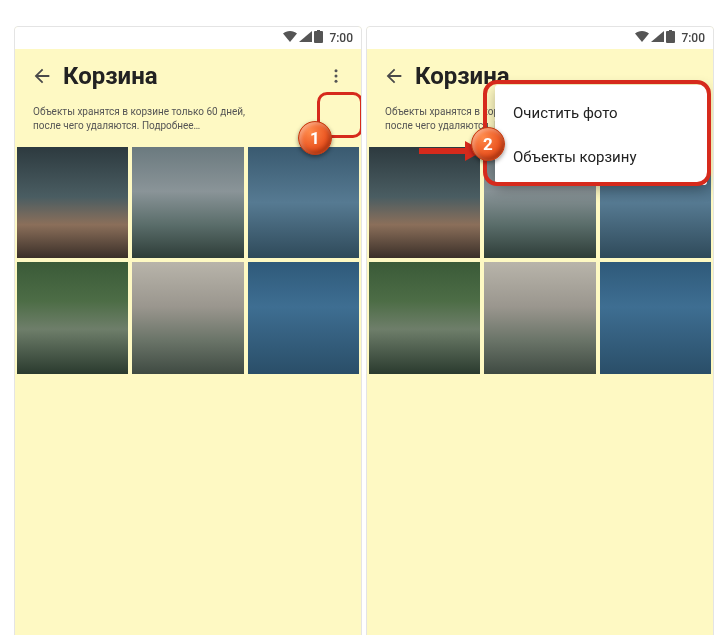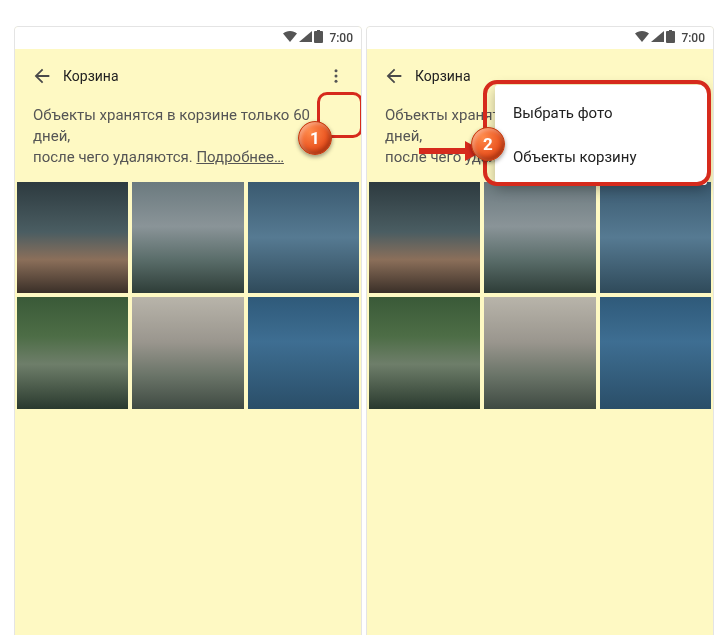--- a/index.html
+++ b/index.html
@@ -4,25 +4,25 @@
 <style>
 html,body{margin:0;padding:0;font-family:Roboto,Arial,sans-serif;background:#fff}
 .stage{width:724px;height:635px;position:relative;background:#fff}
 .phone{position:absolute;top:26px;width:346px;height:612px;border:1px solid #e4e4e4;border-radius:4px;background:#fef9c3;overflow:hidden}
 .phone.left{left:14px}
 .phone.right{left:366px}
 .statusbar{height:22px;background:#fff;display:flex;justify-content:flex-end;align-items:center;padding:0 8px;gap:2px;font-size:12px;color:#444}
 .statusbar .time{margin-left:4px;font-weight:500}
 .appbar{height:54px;display:flex;align-items:center;padding:0 6px}
 .back-btn{width:42px;height:42px;display:flex;align-items:center;justify-content:center;border:none;background:none;cursor:pointer}
-.title{flex:1;font-size:14px;color:#222;font-weight:400}
+.title{flex:1;font-size:24px;color:#222;font-weight:700}
 .restore-btn{color:#1a73e8;font-size:14px;font-weight:500;background:none;border:none;cursor:pointer;padding:8px 10px}
 .more-btn{width:38px;height:38px;display:flex;align-items:center;justify-content:center;border:none;background:none;cursor:pointer;border-radius:6px}
-.infoline{padding:2px 18px 14px 18px;font-size:15px;color:#555;line-height:1.4}
-.infoline .more-link{text-decoration:underline;cursor:pointer}
+.infoline{padding:2px 18px 14px 18px;font-size:10px;color:#555;line-height:1.4}
+.infoline .more-link{cursor:pointer}
 .grid{display:grid;grid-template-columns:repeat(3,1fr);gap:4px;padding:0 2px}
 .thumb{width:100%;aspect-ratio:1/1;background:#7aa3b8}
 .t1{background:linear-gradient(to bottom,#2d3a3f 0%,#4a5d62 45%,#8b6f5a 70%,#3a2f28 100%)}
 .t2{background:linear-gradient(to bottom,#6b7a7f 0%,#8a9498 40%,#5a6d6a 70%,#2e3d38 100%)}
 .t3{background:linear-gradient(to bottom,#3a5a70 0%,#567a92 50%,#2f4a5a 100%)}
 .t4{background:linear-gradient(to bottom,#3a5a38 0%,#4d6d46 35%,#6e7e6a 60%,#2a3a2e 100%)}
 .t5{background:linear-gradient(to bottom,#b8b4aa 0%,#9a968e 40%,#6a7468 70%,#3f4a42 100%)}
 .t6{background:linear-gradient(to bottom,#2f5a7a 0%,#3e6e92 40%,#2a4e68 100%)}
 .highlight-more{position:absolute;border:3px solid #d62a1c;border-radius:10px;pointer-events:none}
 .left .highlight-more{top:65px;left:302px;width:40px;height:40px}
@@ -113,21 +113,21 @@
   </div>
   <div class="grid">
     <div class="thumb t1"></div>
     <div class="thumb t2"></div>
     <div class="thumb t3"></div>
     <div class="thumb t4"></div>
     <div class="thumb t5"></div>
     <div class="thumb t6"></div>
   </div>
   <div class="menu-wrap">
-    <div class="menu-item">Выбрать фото</div>
+    <div class="menu-item">Очистить фото</div>
     <div class="menu-item">Объекты корзину</div>
   </div>
   <div class="highlight-menu"></div>
   <div class="arrow">
     <svg width="66" height="24" viewBox="0 0 66 24">
           <line x1="2" y1="12" x2="50" y2="12" stroke="#d62a1c" stroke-width="6"></line>
           <path d="M48 2 L66 12 L48 22 Z" fill="#d62a1c"></path>
         </svg>
   </div>
   <div class="marker">

